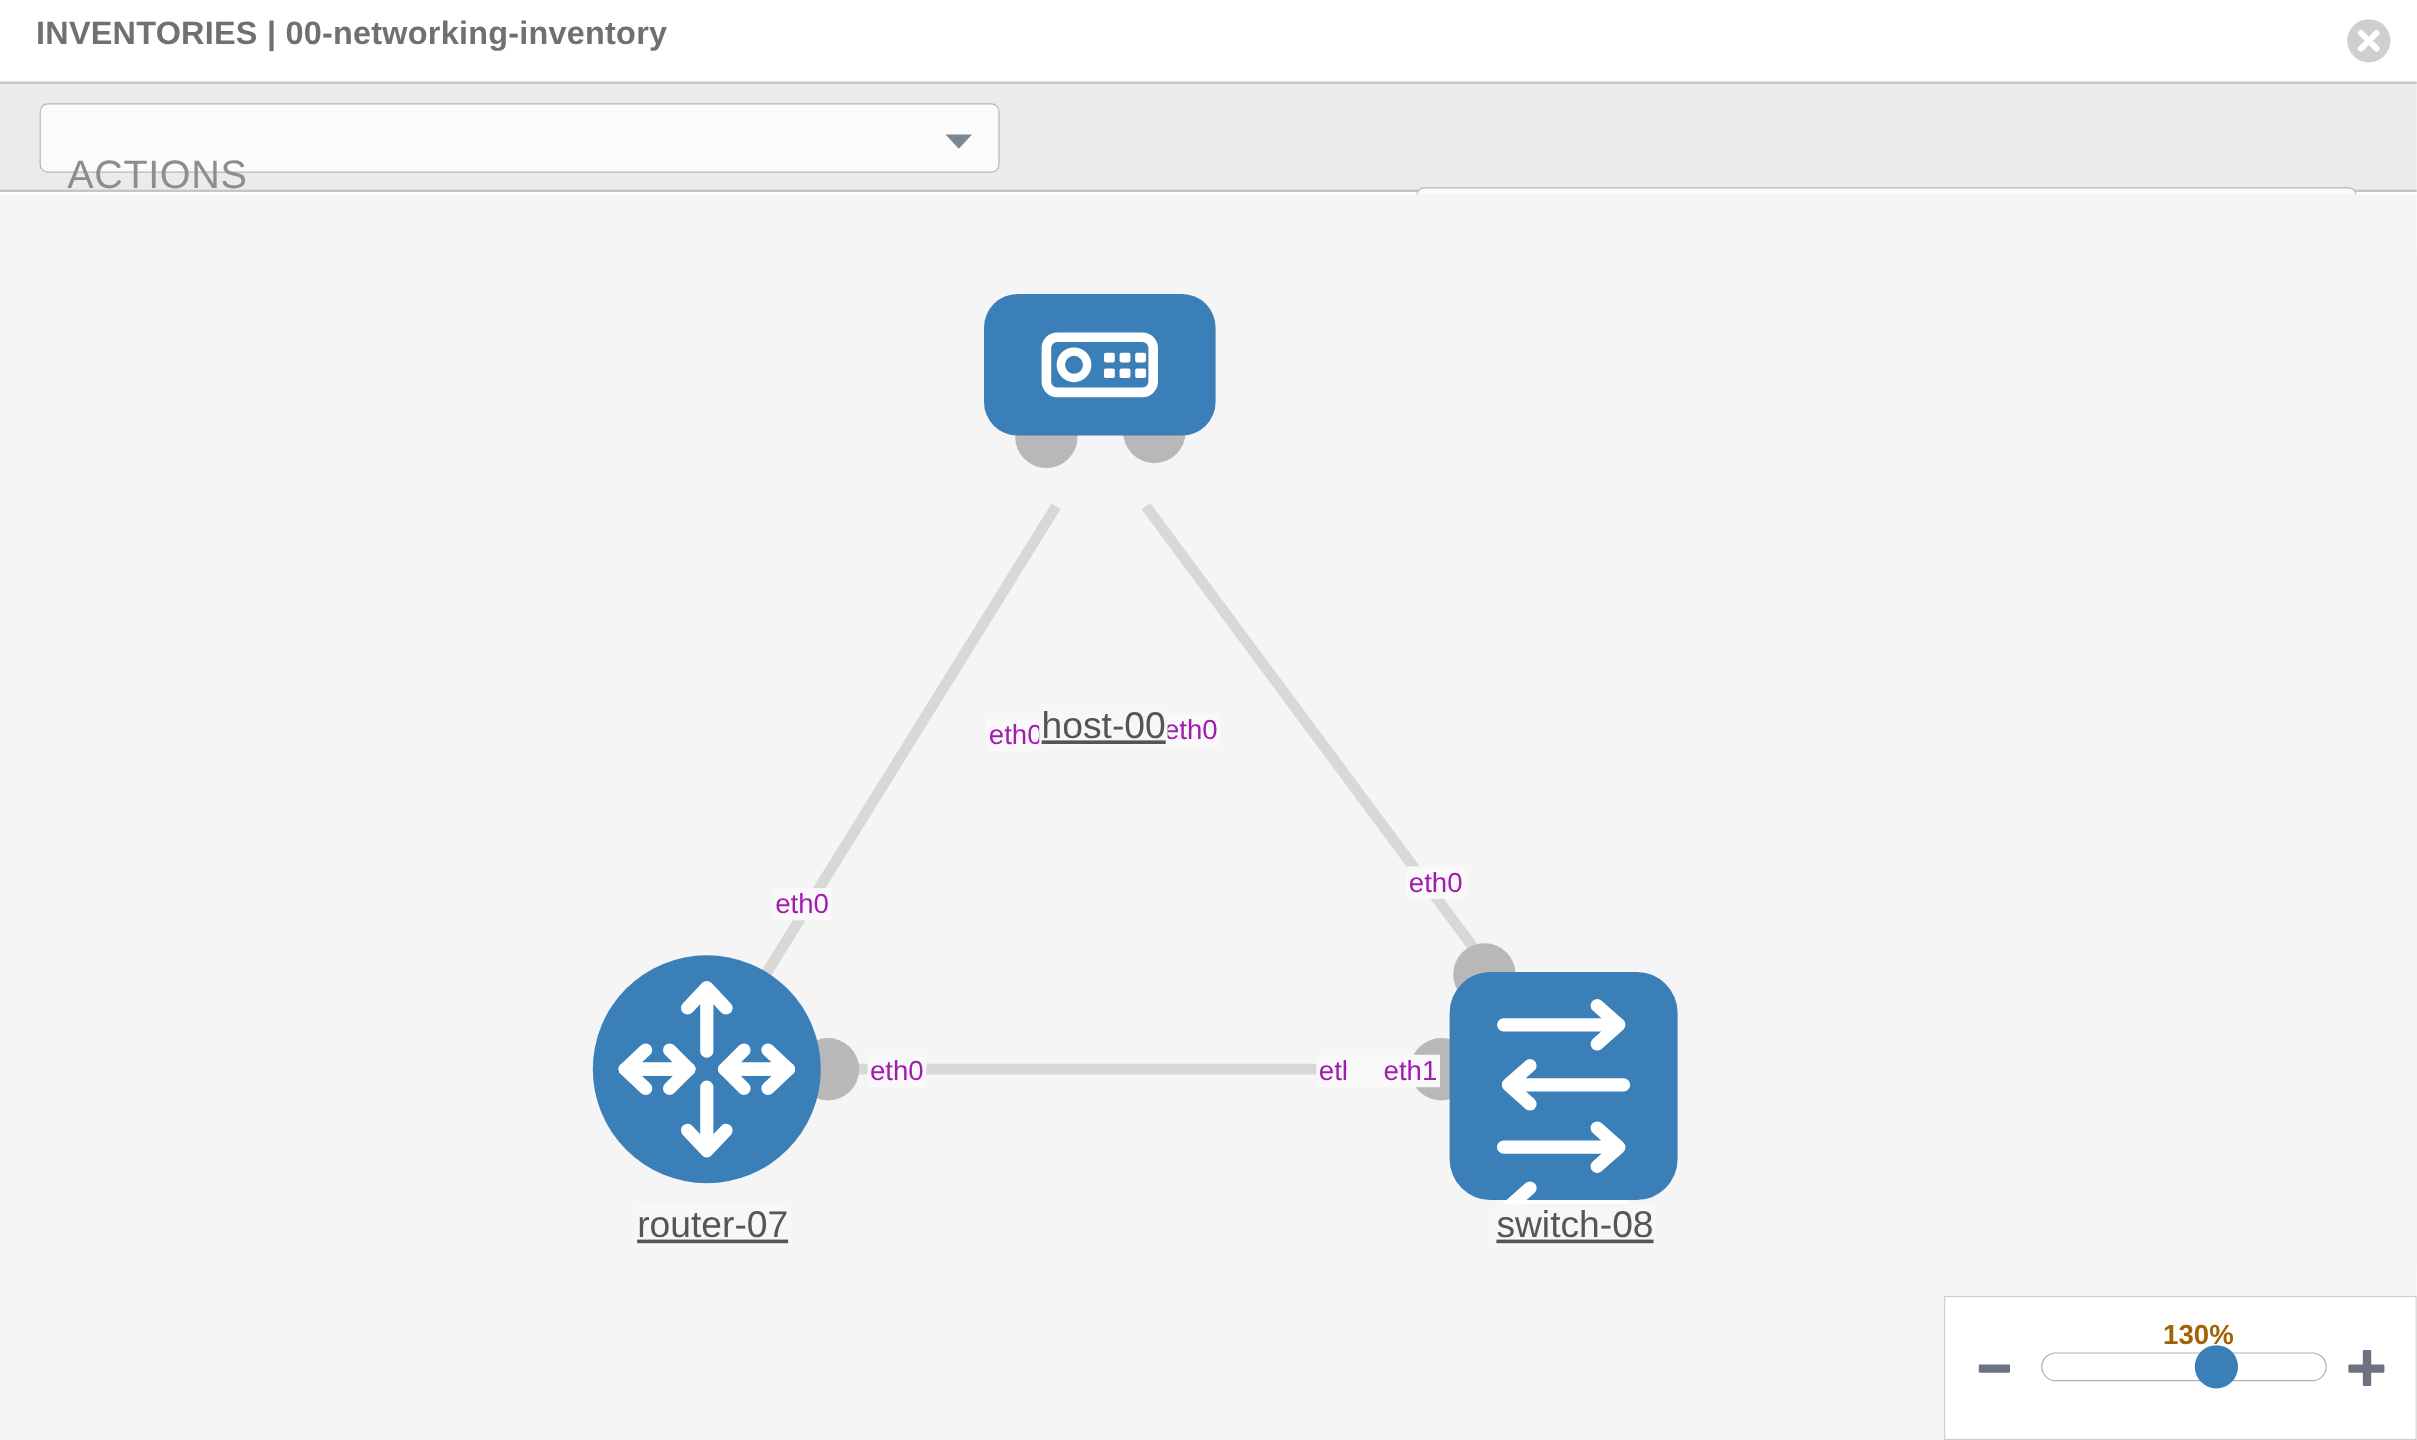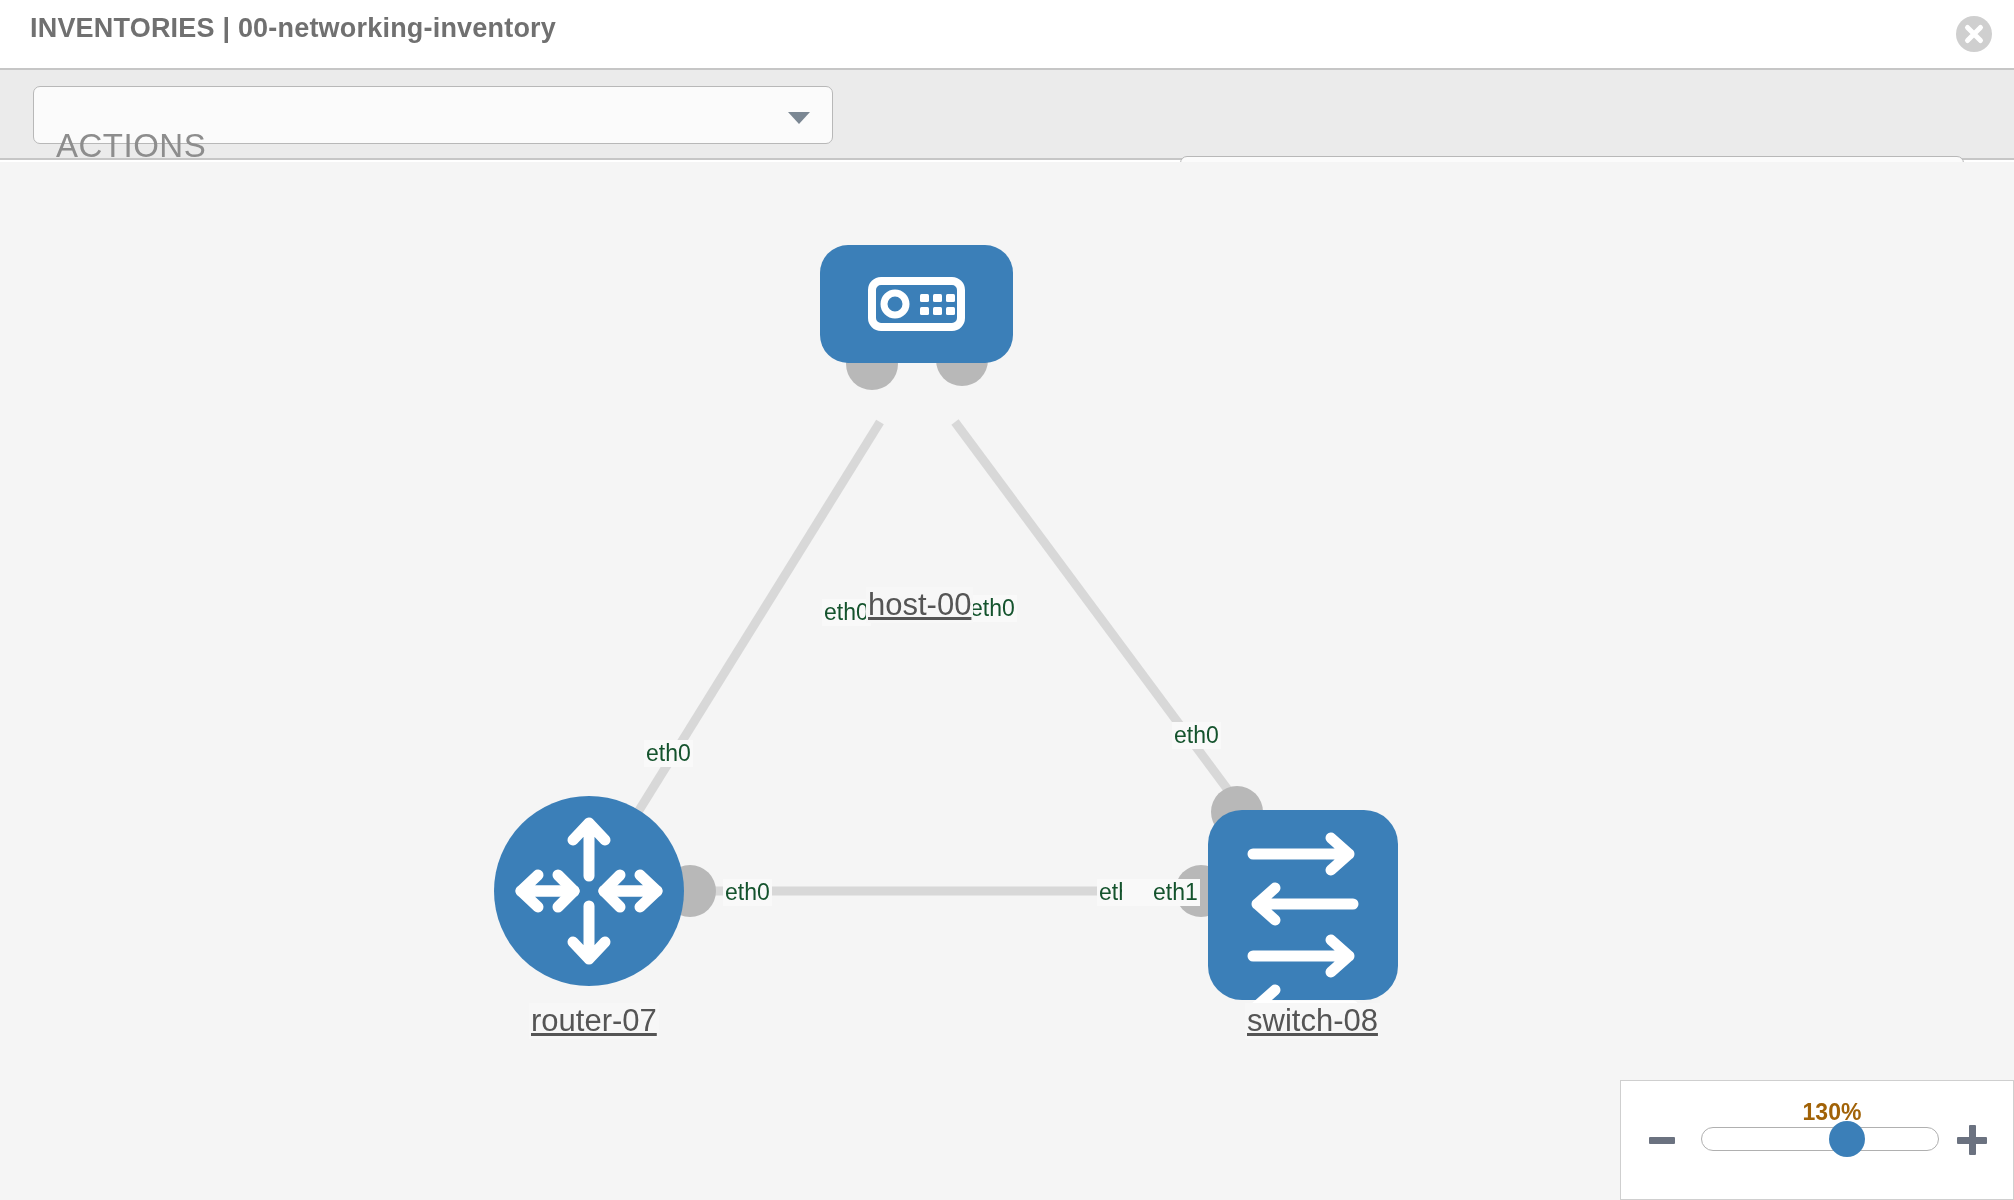--- a/index.html
+++ b/index.html
@@ -95,21 +95,21 @@
   .node-label {
     position: absolute;
     font-size: 31px; color: #555555;
     background: #f7f7f7;
     white-space: nowrap;
     padding: 0 2px;
     text-decoration: underline;
   }
   .iface-label {
     position: absolute;
-    font-size: 23px; color: #14532d;
+    font-size: 23px; color: #a21caf;
     background: #f9f9f9;
     white-space: nowrap;
     padding: 0 2px;
   }
 
   
   .zoom-panel {
     position: absolute; left: 1620px; top: 1080px;
     width: 394px; height: 120px;
     background: #ffffff;

